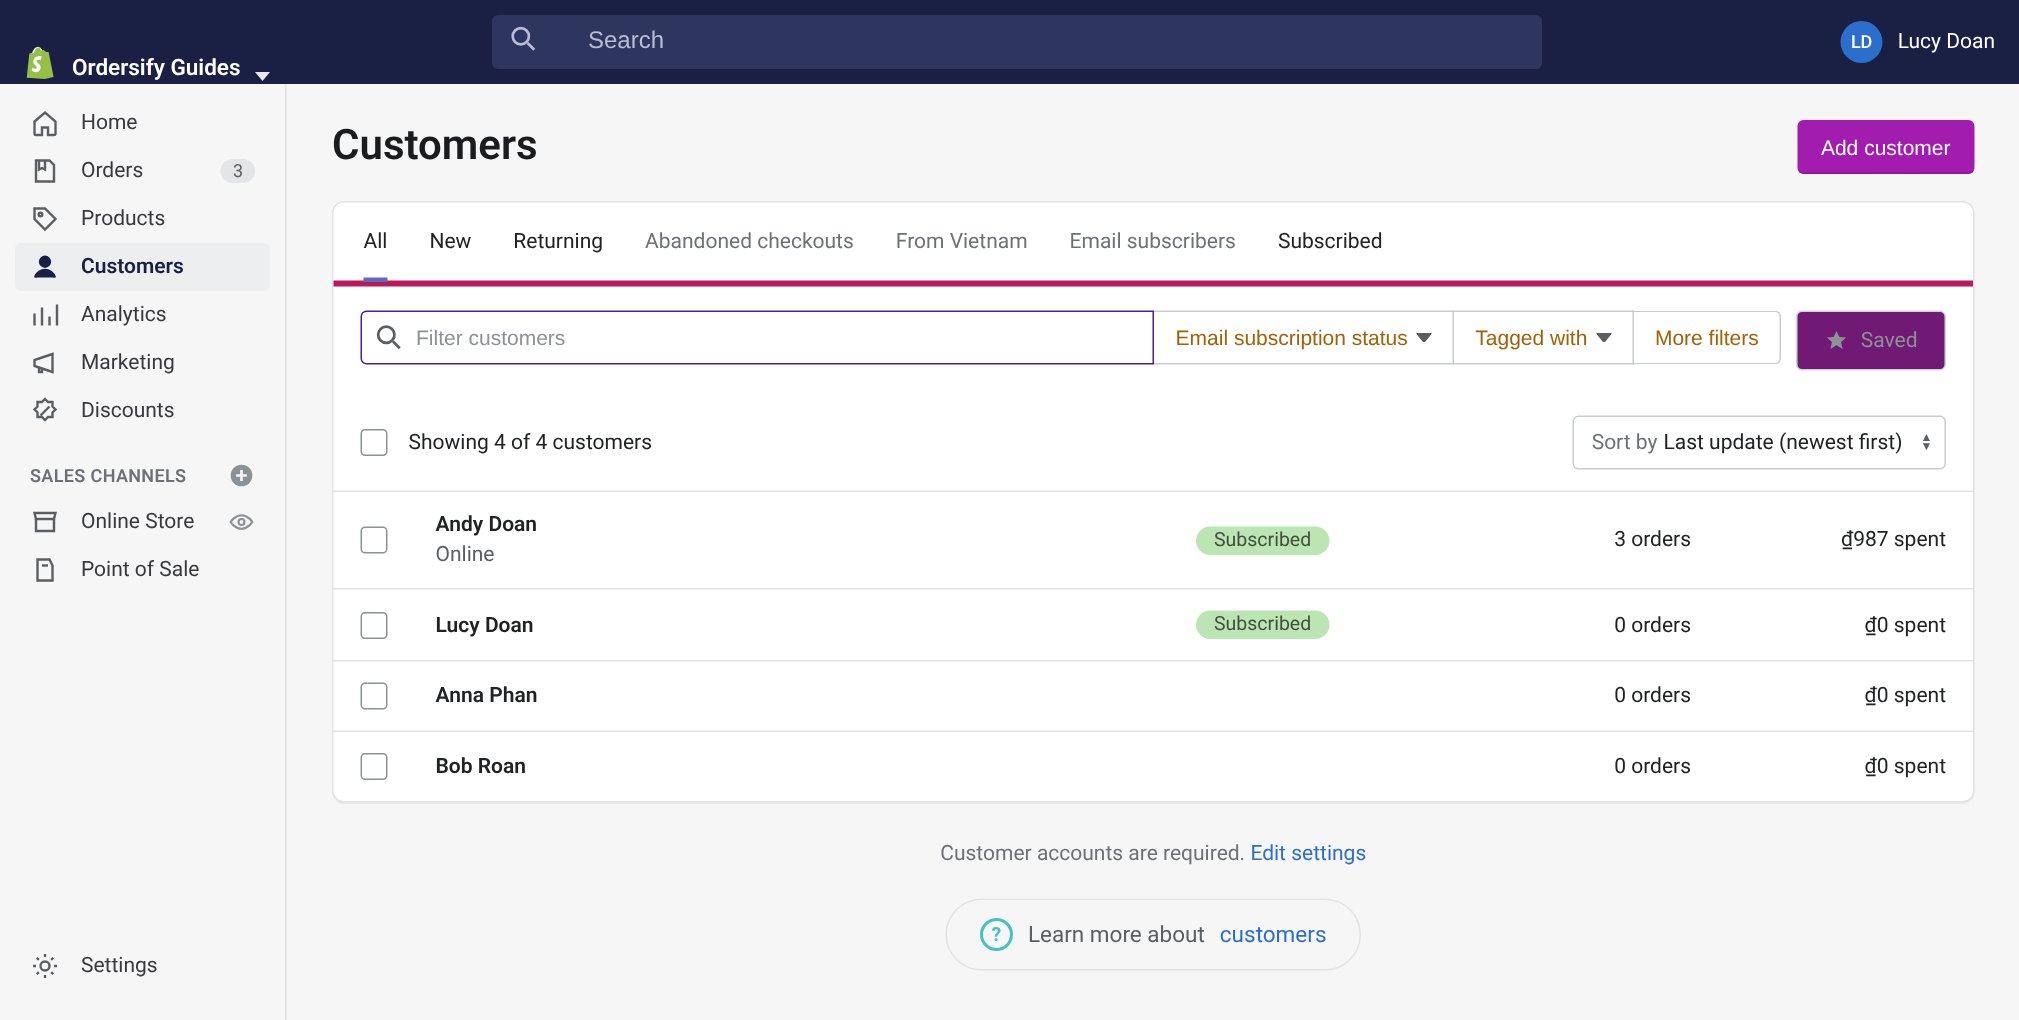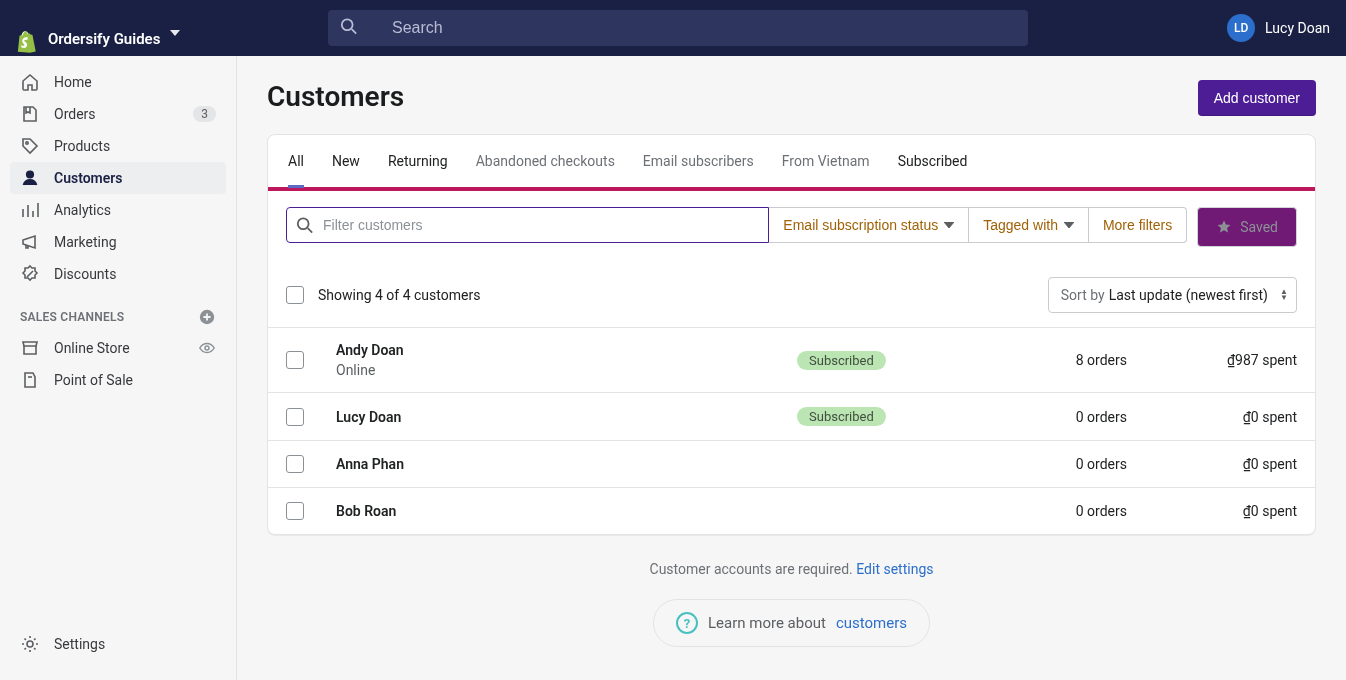--- a/index.html
+++ b/index.html
@@ -16,21 +16,21 @@
   .topbar {
     height: 56px;
     background: #1a2044;
     display: flex;
     align-items: center;
     padding: 0 16px;
     color: #fff;
   }
   .store-info {
     display: flex;
-    align-items: flex-start;
+    align-items: flex-end;
     gap: 10px;
     width: 312px;
     flex: 0 0 auto;
     margin-top: 28px;
   }
   .store-name {
     font-weight: 600;
     font-size: 15px;
   }
   .shop-logo svg { display:block; }
@@ -76,21 +76,21 @@
   .user-name { font-size: 14px; color:#fff; }
 
   
   .shell {
     display: flex;
     height: calc(100% - 56px);
   }
 
   
   .sidebar {
-    width: 237px;
+    width: 191px;
     flex: 0 0 auto;
     border-right: 1px solid #e1e3e5;
     background: #f6f6f7;
     display:flex;
     flex-direction:column;
     padding: 10px 0;
   }
   .nav { list-style: none; padding: 0 10px; }
   .nav-item {
     display: flex;
@@ -158,21 +158,21 @@
     margin-top: 14px;
     color:#5c5f62;
     font-size:14px;
   }
   .page-actions-row .act {
     display:flex; align-items:center; gap:6px; cursor:pointer;
   }
   .page-actions-row svg { stroke:#5c5f62; fill:none; }
 
   .primary-btn {
-    background:#4c1d95;
+    background:#a21caf;
     color:#fff;
     border:none;
     border-radius:4px;
     padding: 10px 16px;
     font-size:14px;
     cursor:pointer;
     box-shadow: inset 0 -1px 0 rgba(0,0,0,.15);
   }
 
   
@@ -489,22 +489,22 @@
       <button class="primary-btn">Add customer</button>
     </div>
 
     <div class="card">
 
       <div class="tabs" id="tabs-container">
           <div class="tab active strong">All</div>
           <div class="tab strong">New</div>
           <div class="tab strong">Returning</div>
           <div class="tab">Abandoned checkouts</div>
+          <div class="tab">From Vietnam</div>
           <div class="tab">Email subscribers</div>
-          <div class="tab">From Vietnam</div>
           <div class="tab strong">Subscribed</div>
         </div>
 
       <div class="filters">
         <div class="filter-input-wrap">
           <span class="fi-icon">
             <svg width="18" height="18" viewBox="0 0 20 20" fill="none" stroke="#5c5f62" stroke-width="2">
                 <circle cx="8" cy="8" r="6"></circle>
                 <line x1="13" y1="13" x2="18" y2="18"></line>
               </svg>
@@ -545,21 +545,21 @@
       </div>
 
       <div id="rows-container">
           <div class="row">
             <span class="checkbox"></span>
             <div>
               <div class="name">Andy Doan</div>
               <div class="sub">Online</div>
             </div>
             <div><span class="badge">Subscribed</span></div>
-            <div class="num-cell">8 orders</div>
+            <div class="num-cell">3 orders</div>
             <div class="num-cell">₫987 spent</div>
           </div>
           <div class="row">
             <span class="checkbox"></span>
             <div>
               <div class="name">Lucy Doan</div>
             </div>
             <div><span class="badge">Subscribed</span></div>
             <div class="num-cell">0 orders</div>
             <div class="num-cell">₫0 spent</div>

